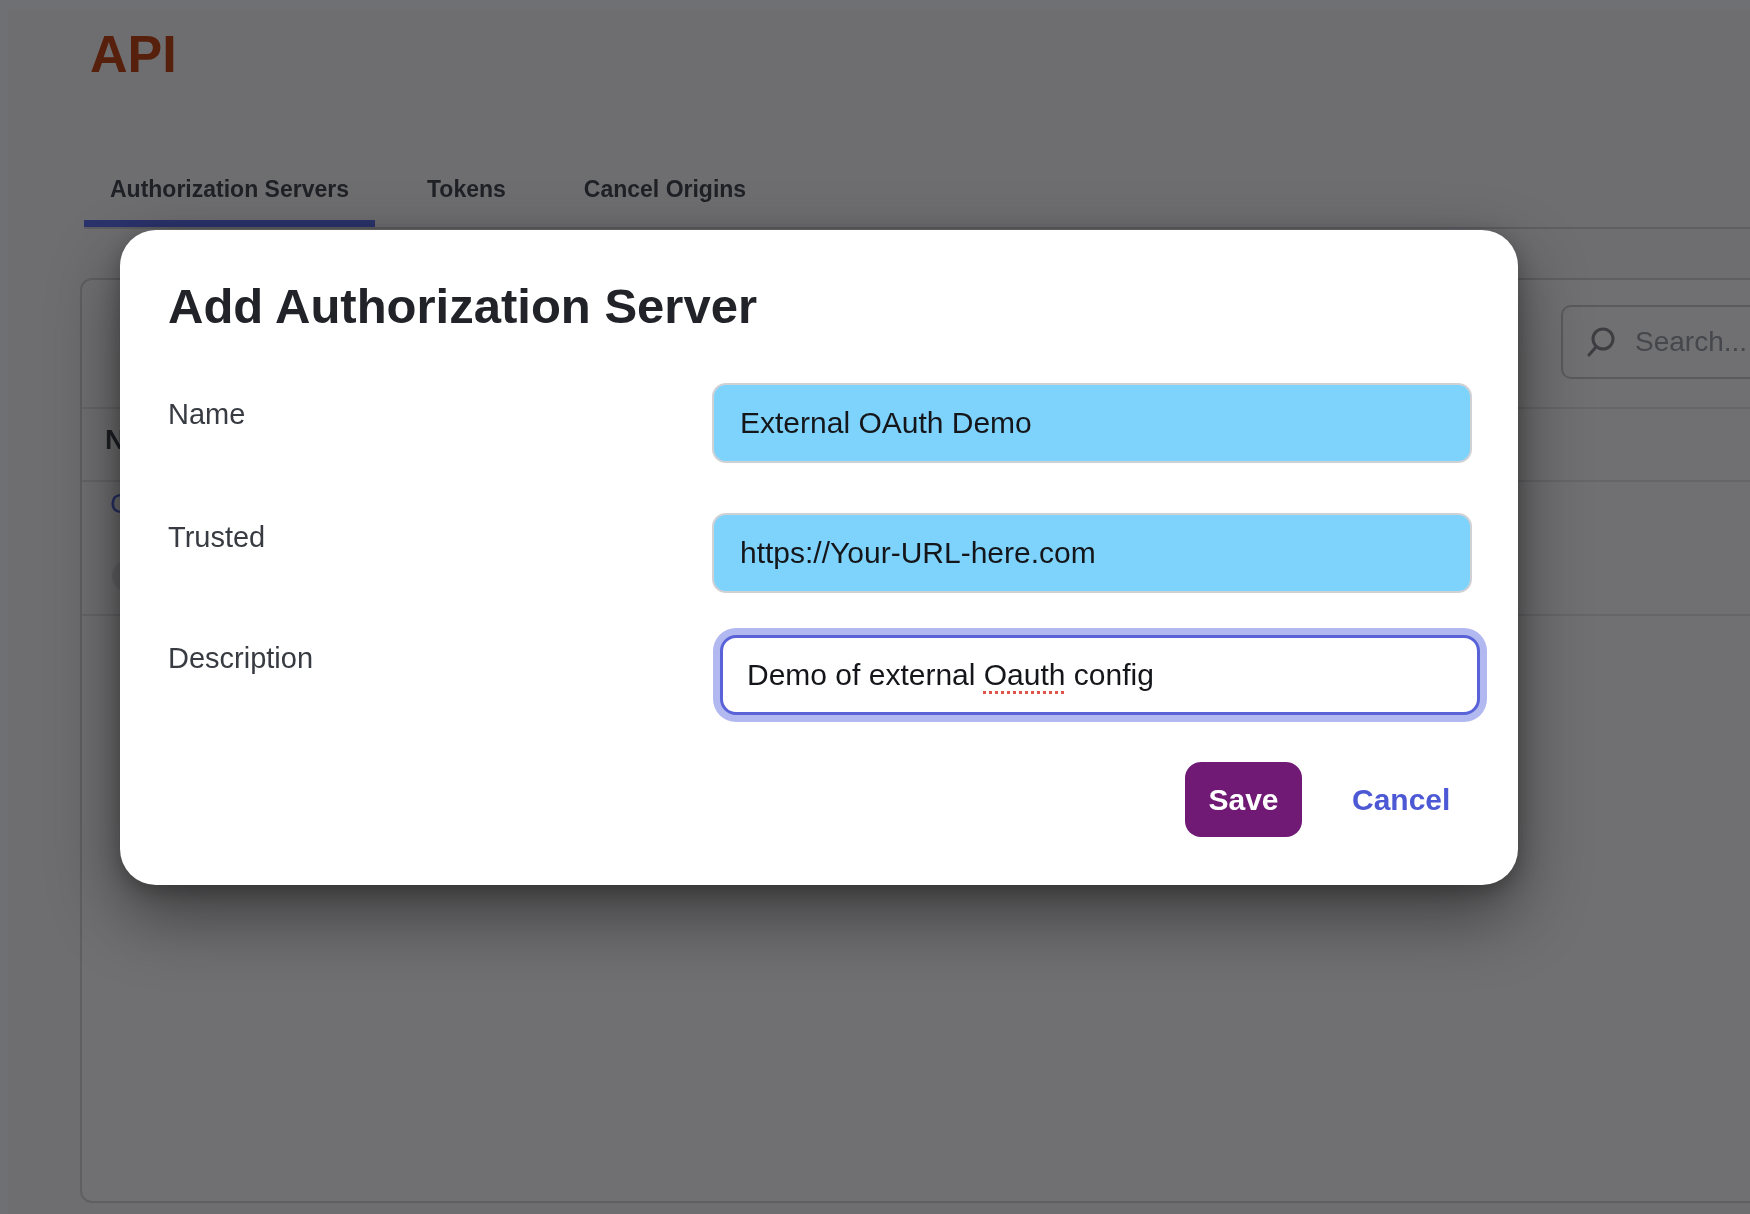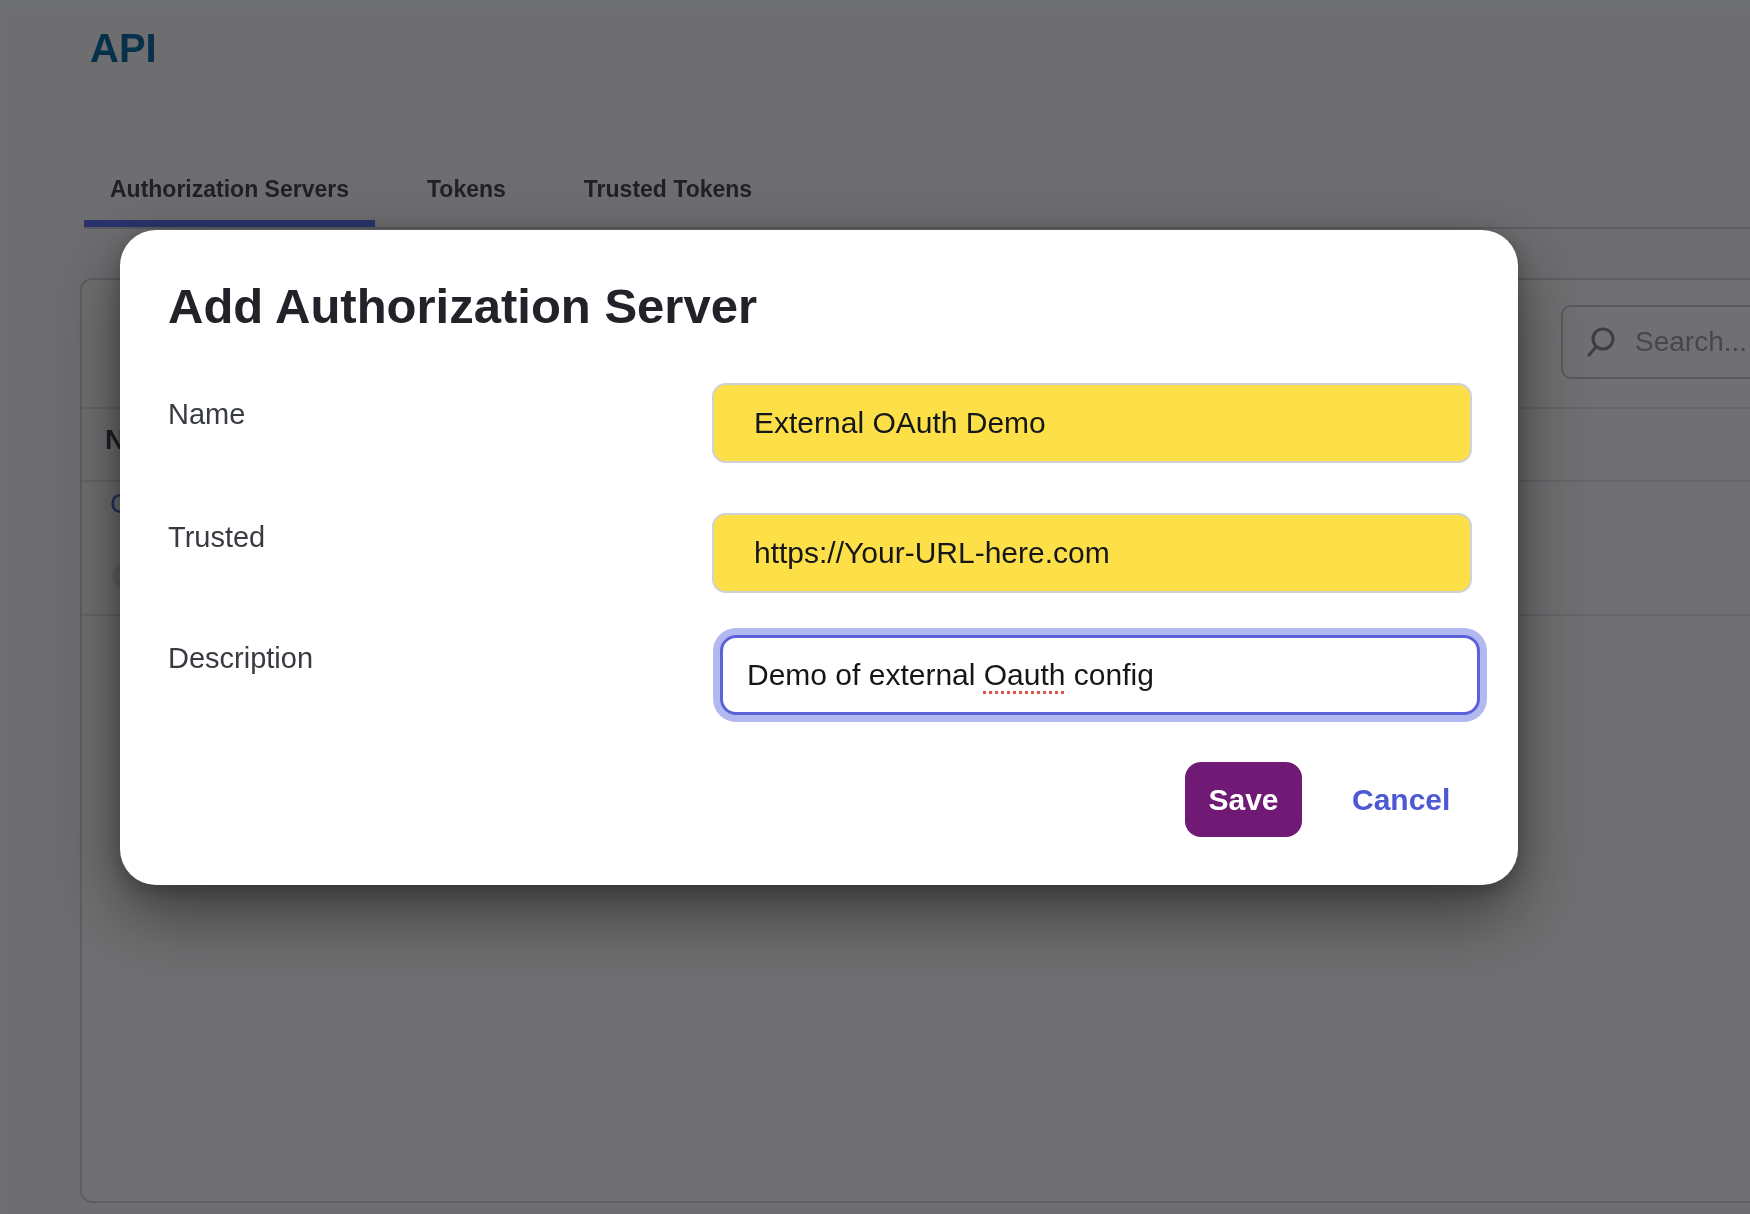--- a/index.html
+++ b/index.html
@@ -8,21 +8,21 @@
     font-family: "Liberation Sans", sans-serif;
     background: #fbfbfc;
     position: relative;
   }
 
   
   .page { position: absolute; inset: 0; z-index: 1; }
 
   .page-heading {
     position: absolute; left: 90px; top: 26px;
-    font-size: 40px; font-weight: 700; color: #0369a1; line-height: 1.1;
+    font-size: 52px; font-weight: 700; color: #c2410c; line-height: 1.1;
   }
 
   .tabs { position: absolute; left: 84px; top: 158px; display: flex; gap: 26px; }
   .tab {
     height: 69px; padding: 0 26px; display: flex; align-items: center;
     font-size: 23px; font-weight: 700; color: #3f444b; cursor: pointer;
     border-bottom: 7px solid transparent;
   }
   .tab.active { border-bottom-color: #5b6ef0; }
   .tabs-baseline {
@@ -81,23 +81,23 @@
   .field-label {
     position: absolute; left: 48px;
     font-size: 29px; color: #383c42; line-height: 36px;
   }
   .label-name { top: 166px; }
   .label-audience { top: 289px; }
   .label-description { top: 410px; }
 
   .text-input {
     position: absolute; left: 592px; width: 760px; height: 80px;
-    border: 2px solid #d0d1d5; border-radius: 14px; background: #fde047;
+    border: 2px solid #d0d1d5; border-radius: 14px; background: #7dd3fc;
     font-family: inherit; font-size: 30px; color: #15161a;
-    padding: 0 20px 0 40px; outline: none;
+    padding: 0 20px 0 26px; outline: none;
   }
   .input-name { top: 153px; }
   .input-audience { top: 283px; }
 
   .input-description {
     position: absolute; left: 592px; top: 405px; width: 760px; height: 80px;
     border: 3px solid #5a62d8; border-radius: 16px; background: #ffffff;
     box-shadow: 0 0 0 7px #b2b9f1;
     display: flex; align-items: center; padding-left: 24px;
     font-size: 30px; color: #15161a; white-space: pre; cursor: text; margin-left: 8px;
@@ -122,21 +122,21 @@
 </head>
 <body>
 
 <div class="page">
 
   <h1 class="page-heading">API</h1>
 
   <div class="tabs">
     <div class="tab active">Authorization Servers</div>
     <div class="tab">Tokens</div>
-    <div class="tab">Trusted Tokens</div>
+    <div class="tab">Cancel Origins</div>
   </div>
   <div class="tabs-baseline"></div>
 
   <div class="card">
 
     <div class="search-box">
       <svg width="34" height="34" viewBox="0 0 34 34">
         <circle cx="18" cy="14" r="10" fill="none" stroke="#85878d" stroke-width="3"></circle>
         <line x1="11" y1="22" x2="4" y2="30" stroke="#85878d" stroke-width="3" stroke-linecap="round"></line>
       </svg>

